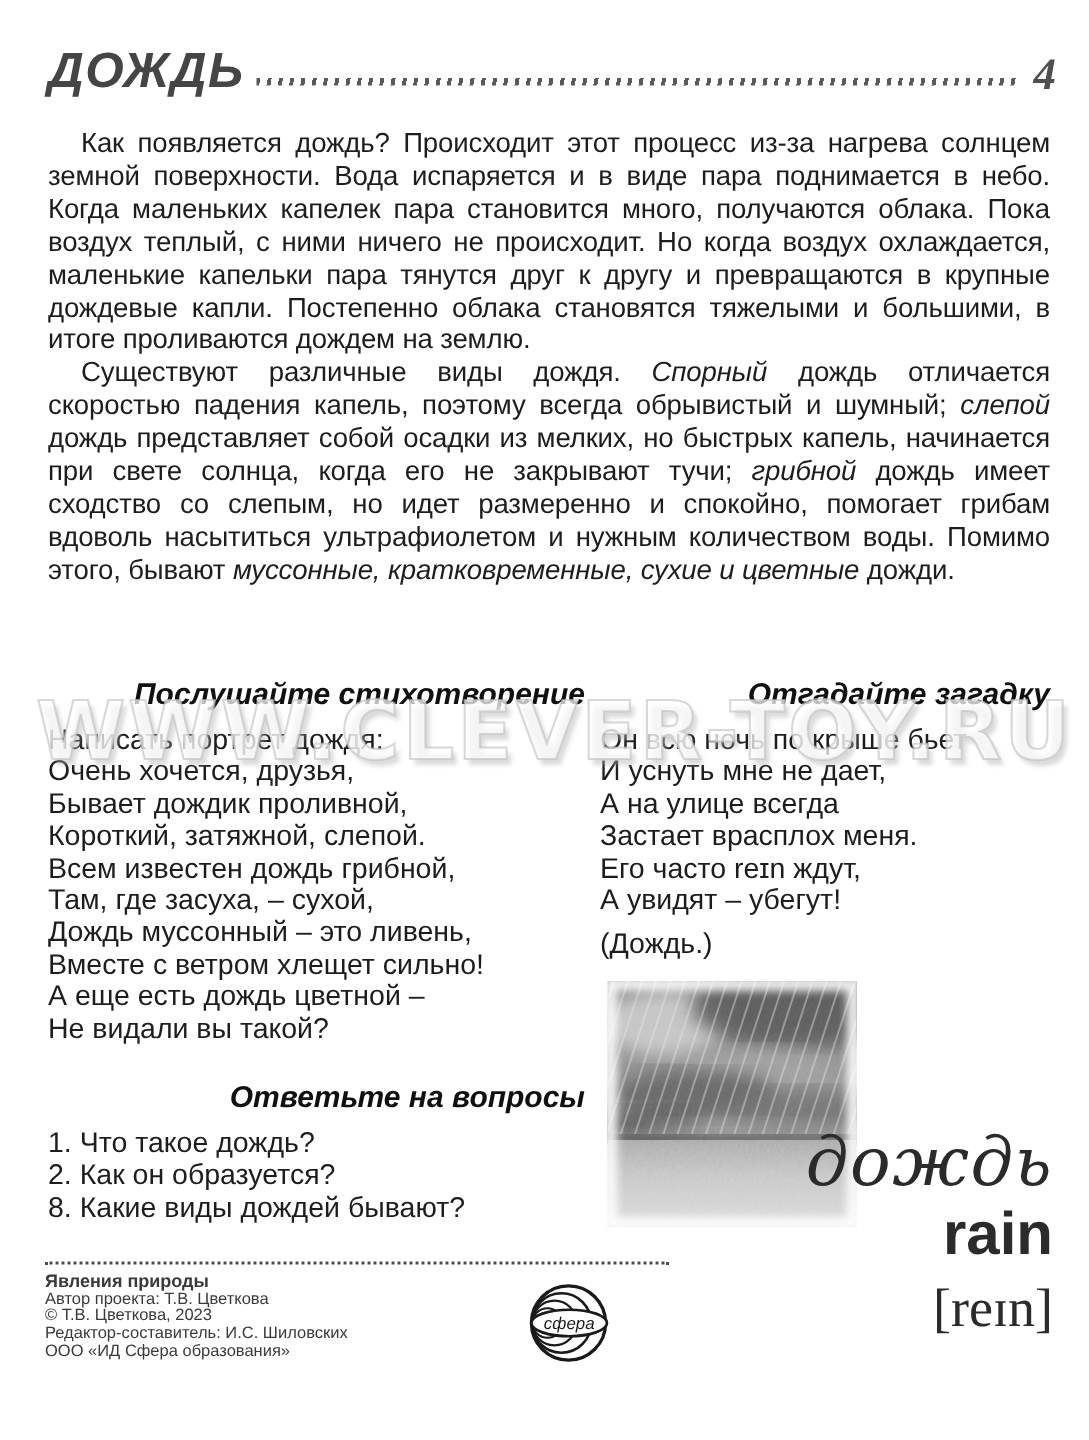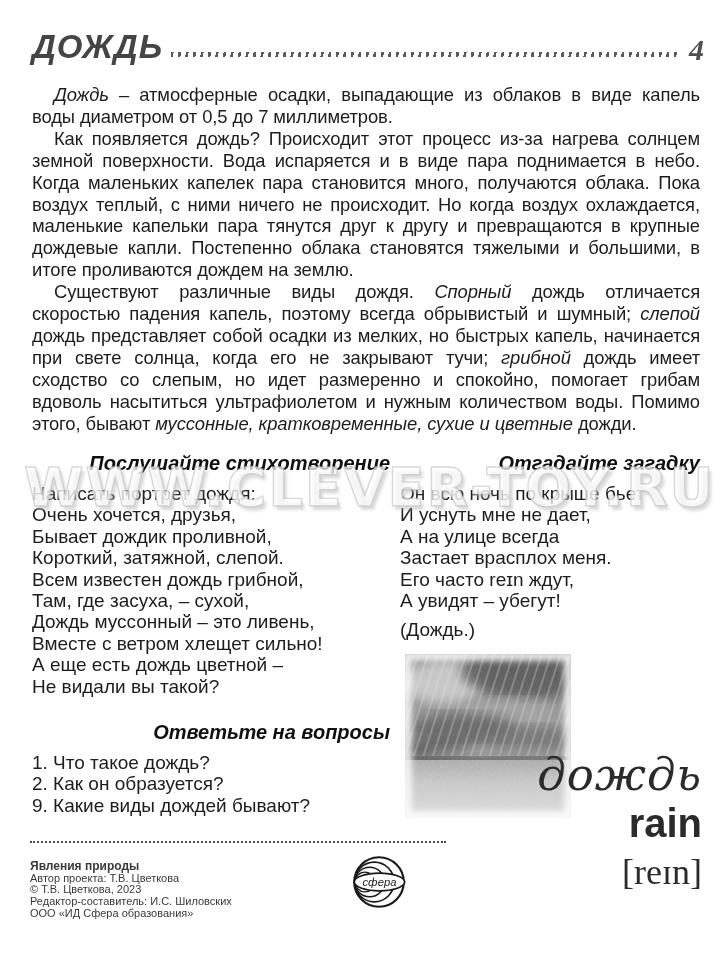--- a/index.html
+++ b/index.html
@@ -57,21 +57,21 @@
     font-family:"DejaVu Serif",serif;font-style:italic;
     font-size:45px;line-height:46px;letter-spacing:1px;color:#2b2b2b;
   }
   .word-en{font-size:40px;font-weight:bold;line-height:50px;color:#2b2b2b;}
   .word-tr{font-family:"Liberation Serif",serif;font-size:36px;line-height:48px;color:#2b2b2b;}
   
   .footer-credits{
     position:absolute;left:30px;top:841px;width:416px;
     border-top:2px dotted #4c4c4c;padding-top:5px;color:#3a3a3a;
   }
-  .series{font-size:12px;font-weight:bold;line-height:12.5px;margin-top:12px;}
+  .series{font-size:12px;font-weight:bold;line-height:12.5px;}
   .credits .line{font-size:11px;line-height:11.7px;}
   .logo{position:absolute;left:352px;top:855px;width:54px;height:54px;font-style:italic;}
   
   .watermark{
     position:absolute;left:24px;top:444px;width:690px;
     font-family:"DejaVu Sans",sans-serif;
     font-size:54px;font-weight:bold;letter-spacing:2px;
     color:rgba(255,255,255,0.72);
     -webkit-text-stroke:1.4px rgba(195,195,195,0.65);
     text-shadow:3px 4px 3px rgba(175,175,175,0.45);
@@ -85,21 +85,20 @@
 
   <div class="watermark">WWW.CLEVER-TOY.RU</div>
 
   <div class="header">
     <h1 class="title">ДОЖДЬ</h1>
     <div class="leader"></div>
     <div class="page-num">4</div>
   </div>
 
   <div class="body-text">
-    <p class="paragraph"><span class="it">Дождь</span><span> – атмосферные осадки, выпадающие из облаков в виде капель воды диаметром от 0,5 до 7 миллиметров.</span></p>
     <p class="paragraph"><span>Как появляется дождь? Происходит этот процесс из-за нагрева солнцем земной поверхности. Вода испаряется и в виде пара поднимается в небо. Когда маленьких капелек пара становится много, получаются облака. Пока воздух теплый, с ними ничего не происходит. Но когда воздух охлаждается, маленькие капельки пара тянутся друг к другу и превращаются в крупные дождевые капли. Постепенно облака становятся тяжелыми и большими, в итоге проливаются дождем на землю.</span></p>
     <p class="paragraph"><span>Существуют различные виды дождя. </span><span class="it">Спорный</span><span> дождь отличается скоростью падения капель, поэтому всегда обрывистый и шумный; </span><span class="it">слепой</span><span> дождь представляет собой осадки из мелких, но быстрых капель, начинается при свете солнца, когда его не закрывают тучи; </span><span class="it">грибной</span><span> дождь имеет сходство со слепым, но идет размеренно и спокойно, помогает грибам вдоволь насытиться ультрафиолетом и нужным количеством воды. Помимо этого, бывают </span><span class="it">муссонные, кратковременные, сухие и цветные</span><span> дожди.</span></p>
   </div>
 
   <div class="columns">
 
     <div class="col-left">
       <h2 class="section-heading">Послушайте стихотворение</h2>
       <div class="verse">
           <div class="line">Написать портрет дождя:</div>
@@ -111,21 +110,21 @@
           <div class="line">Дождь муссонный – это ливень,</div>
           <div class="line">Вместе с ветром хлещет сильно!</div>
           <div class="line">А еще есть дождь цветной –</div>
           <div class="line">Не видали вы такой?</div>
         </div>
 
       <h2 class="section-heading questions-heading">Ответьте на вопросы</h2>
       <div class="verse">
           <div class="line">1. Что такое дождь?</div>
           <div class="line">2. Как он образуется?</div>
-          <div class="line">9. Какие виды дождей бывают?</div>
+          <div class="line">8. Какие виды дождей бывают?</div>
         </div>
     </div>
 
     <div class="col-right">
       <h2 class="section-heading">Отгадайте загадку</h2>
       <div class="verse">
           <div class="line">Он всю ночь по крыше бьет</div>
           <div class="line">И уснуть мне не дает,</div>
           <div class="line">А на улице всегда</div>
           <div class="line">Застает врасплох меня.</div>

